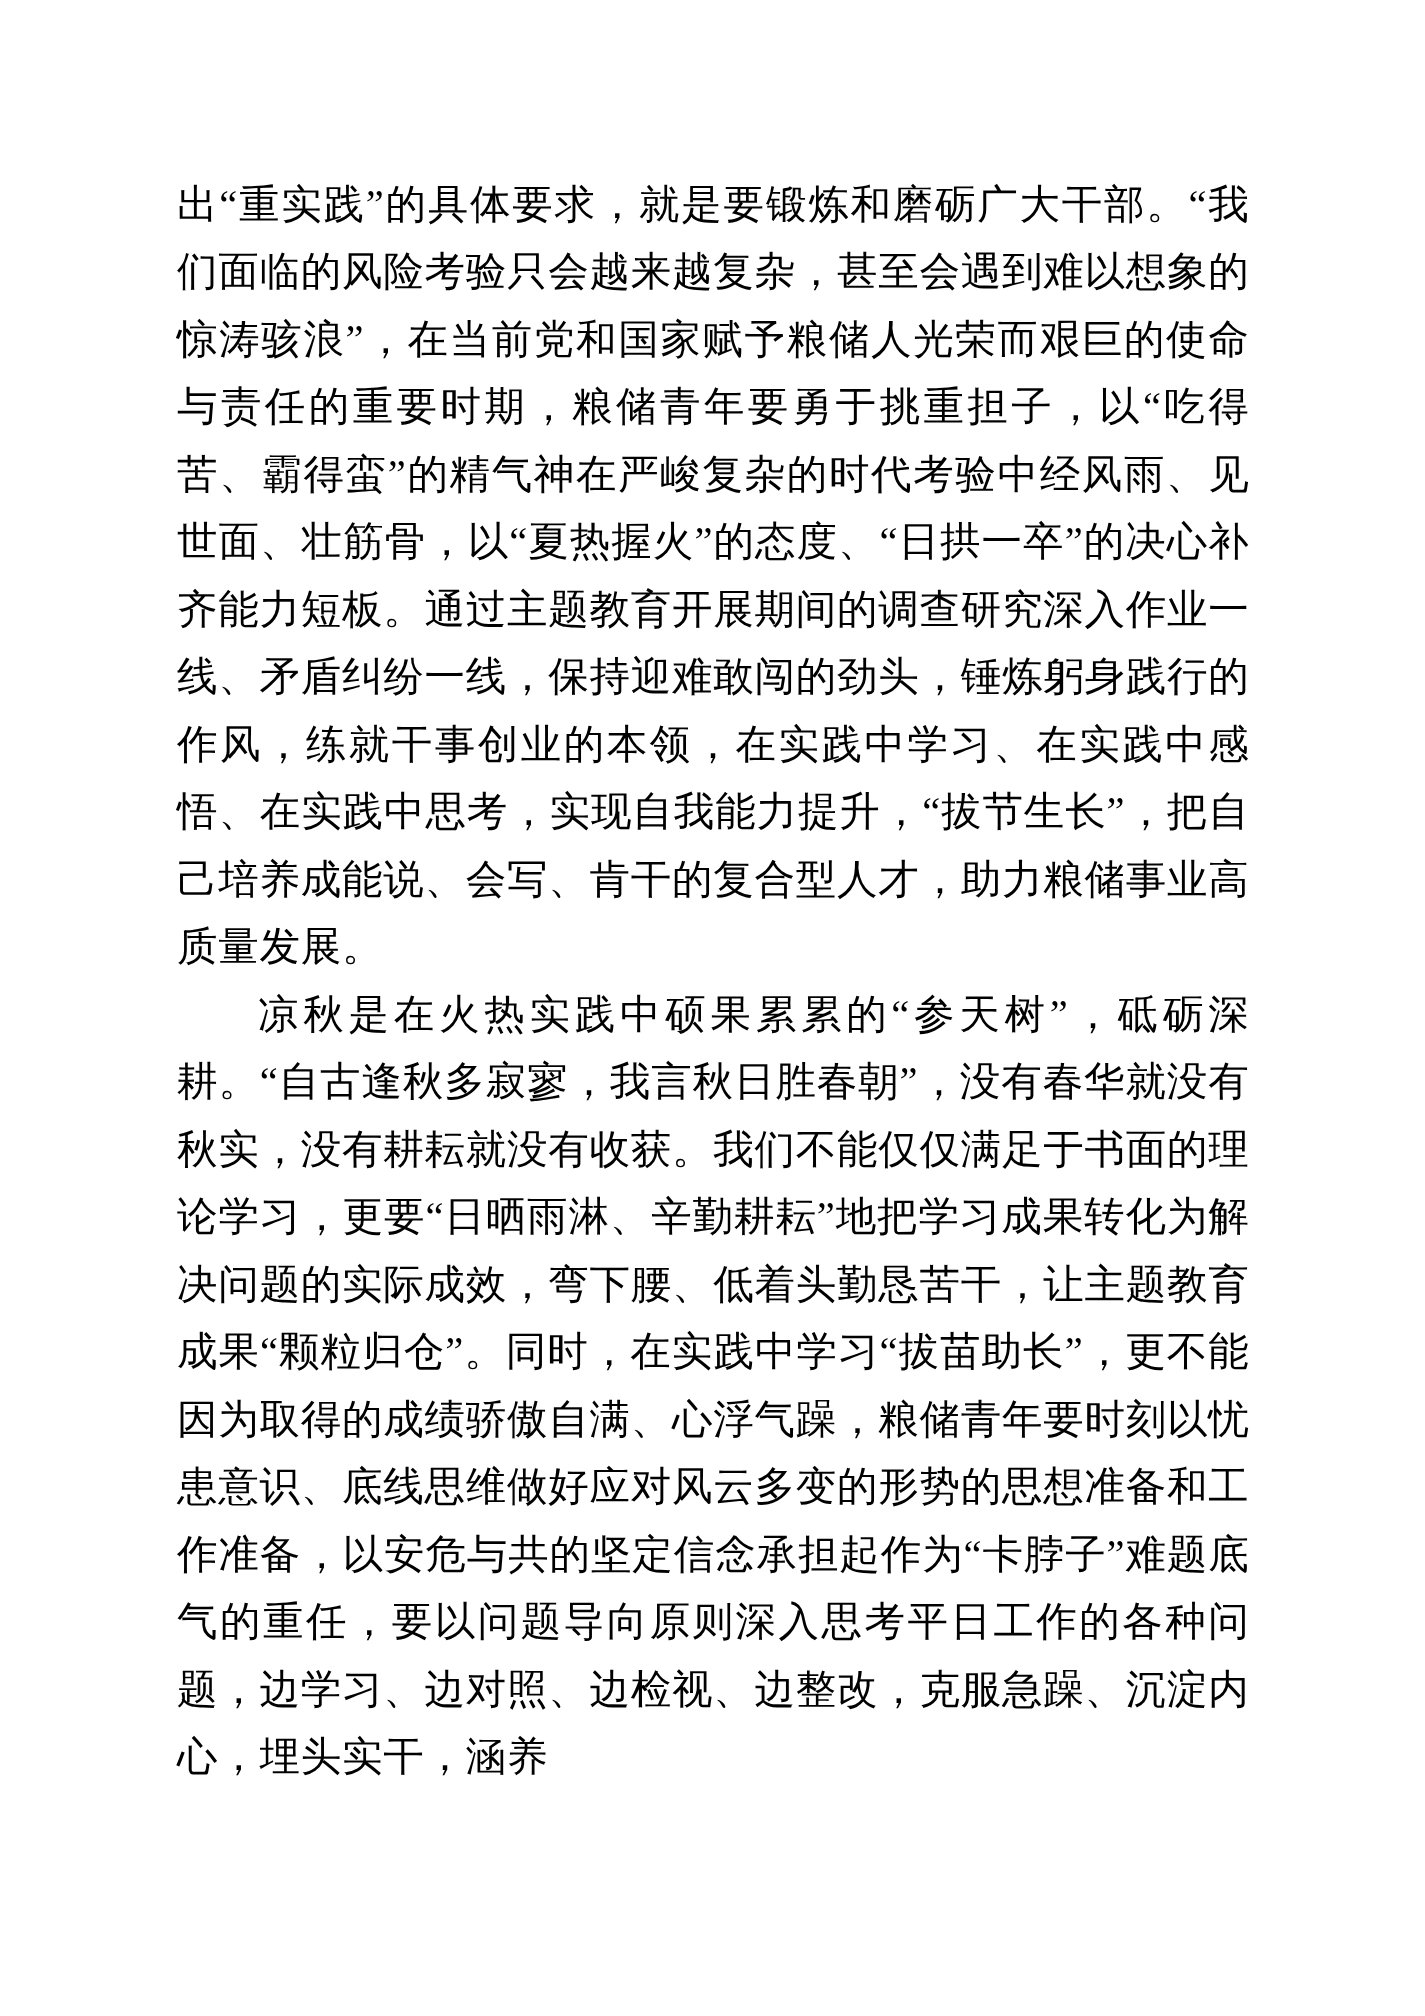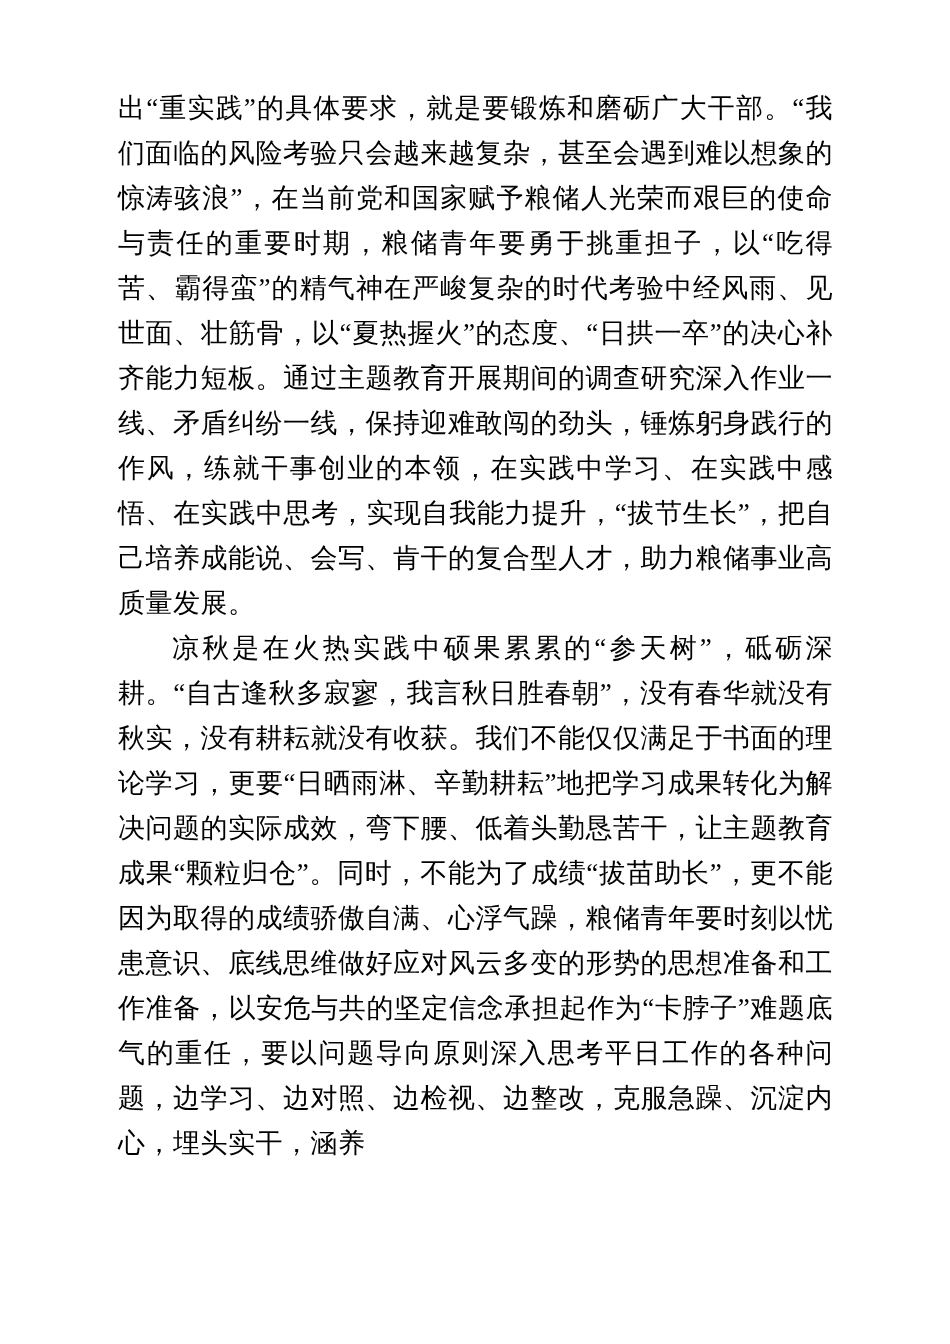--- a/index.html
+++ b/index.html
@@ -11,21 +11,21 @@
       width: 950px;
       height: 1344px;
       overflow: hidden;
       font-family: "Liberation Serif", "DejaVu Serif", serif;
       color: #000000;
     }
     .page {
       box-sizing: border-box;
       width: 950px;
       height: 1344px;
-      padding: 86px 117px 0 118px;
+      padding: 114px 117px 0 118px;
       background: #ffffff;
     }
     .doc-body p {
       margin: 0;
       font-size: 27px;
       line-height: 45px;
       text-align: justify;
       text-justify: inter-ideograph;
       letter-spacing: 0.5px;
       word-break: break-all;
@@ -33,15 +33,15 @@
     .doc-body p.indent {
       text-indent: 2em;
     }
   </style>
 </head>
 <body>
 
 <div class="page">
   <div class="doc-body">
     <p>出“重实践”的具体要求，就是要锻炼和磨砺广大干部。“我们面临的风险考验只会越来越复杂，甚至会遇到难以想象的惊涛骇浪”，在当前党和国家赋予粮储人光荣而艰巨的使命与责任的重要时期，粮储青年要勇于挑重担子，以“吃得苦、霸得蛮”的精气神在严峻复杂的时代考验中经风雨、见世面、壮筋骨，以“夏热握火”的态度、“日拱一卒”的决心补齐能力短板。通过主题教育开展期间的调查研究深入作业一线、矛盾纠纷一线，保持迎难敢闯的劲头，锤炼躬身践行的作风，练就干事创业的本领，在实践中学习、在实践中感悟、在实践中思考，实现自我能力提升，“拔节生长”，把自己培养成能说、会写、肯干的复合型人才，助力粮储事业高质量发展。</p>
-    <p class="indent">凉秋是在火热实践中硕果累累的“参天树”，砥砺深耕。“自古逢秋多寂寥，我言秋日胜春朝”，没有春华就没有秋实，没有耕耘就没有收获。我们不能仅仅满足于书面的理论学习，更要“日晒雨淋、辛勤耕耘”地把学习成果转化为解决问题的实际成效，弯下腰、低着头勤恳苦干，让主题教育成果“颗粒归仓”。同时，不能为了成绩“拔苗助长”，更不能因为取得的成绩骄傲自满、心浮气躁，粮储青年要时刻以忧患意识、底线思维做好应对风云多变的形势的思想准备和工作准备，以安危与共的坚定信念承担起作为“卡脖子”难题底气的重任，要以问题导向原则深入思考平日工作的各种问题，边学习、边对照、边检视、边整改，克服急躁、沉淀内心，埋头实干，涵养</p>
+    <p class="indent">凉秋是在火热实践中硕果累累的“参天树”，砥砺深耕。“自古逢秋多寂寥，我言秋日胜春朝”，没有春华就没有秋实，没有耕耘就没有收获。我们不能仅仅满足于书面的理论学习，更要“日晒雨淋、辛勤耕耘”地把学习成果转化为解决问题的实际成效，弯下腰、低着头勤恳苦干，让主题教育成果“颗粒归仓”。同时，在实践中学习“拔苗助长”，更不能因为取得的成绩骄傲自满、心浮气躁，粮储青年要时刻以忧患意识、底线思维做好应对风云多变的形势的思想准备和工作准备，以安危与共的坚定信念承担起作为“卡脖子”难题底气的重任，要以问题导向原则深入思考平日工作的各种问题，边学习、边对照、边检视、边整改，克服急躁、沉淀内心，埋头实干，涵养</p>
   </div>
 </div>
 
 </body></html>

